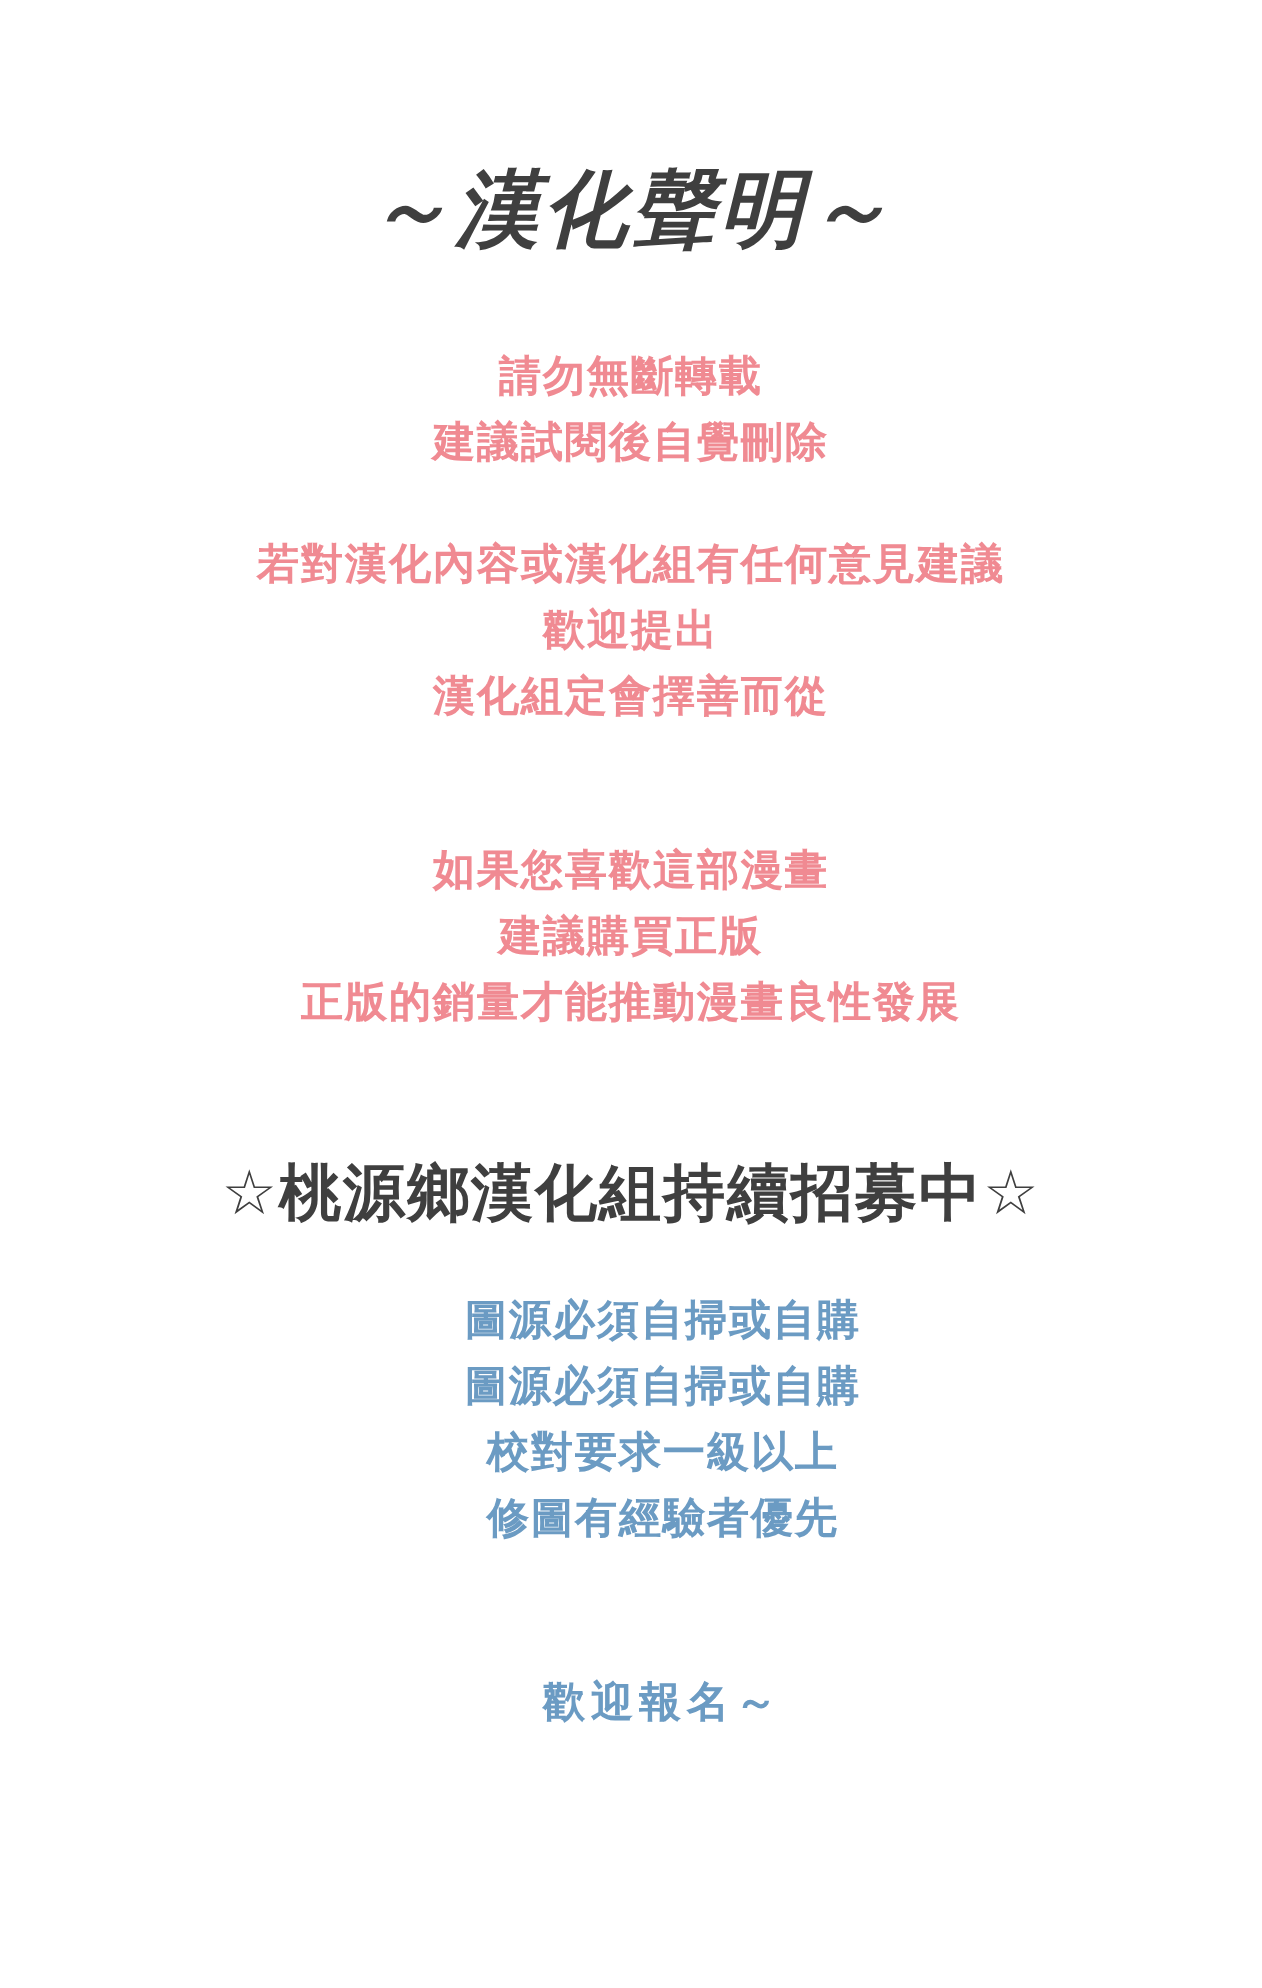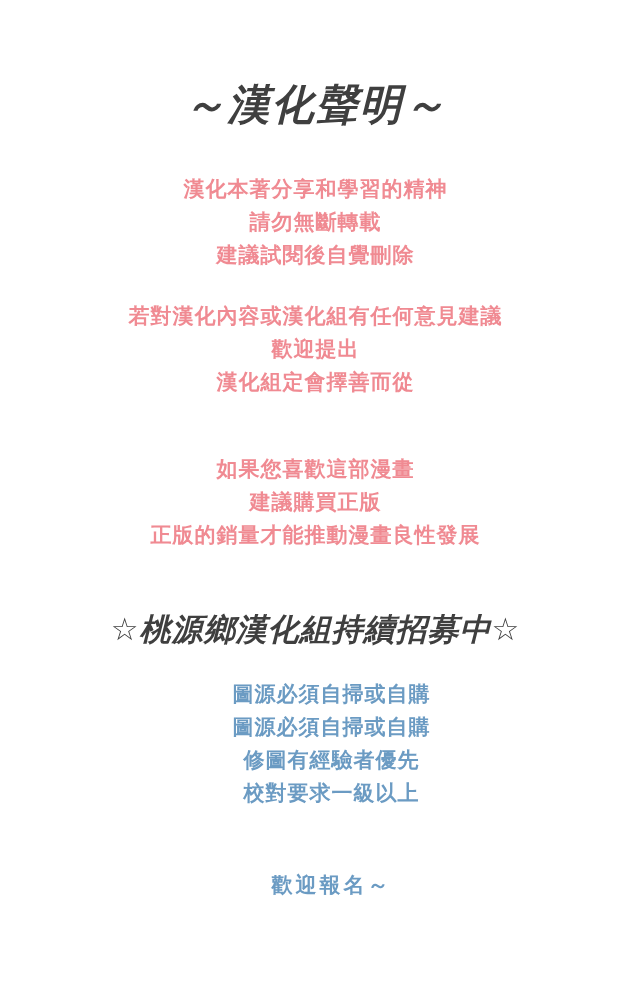--- a/index.html
+++ b/index.html
@@ -54,35 +54,33 @@
   .block-1 { margin-top: 44px; }
   .block-2 { margin-top: 28px; }
   .block-3 { margin-top: 54px; }
   .recruit-title {
     margin-top: 58px;
     font-size: 31px;
     font-weight: bold;
     color: #3f3f3f;
     letter-spacing: 1px;
     text-align: right;
-    font-style: italic;
   }
   .block-4 { margin-top: 26px; }
   .block-5 { margin-top: 26px; }
   .block-5 .line { letter-spacing: 3px; margin-top: 33px; }
 </style>
 </head>
 <body>
 
 <div class="page">
 
   <div class="title">～漢化聲明～</div>
 
   <div class="block pink block-1">
-    <div class="line">漢化本著分享和學習的精神</div>
     <div class="line">請勿無斷轉載</div>
     <div class="line">建議試閱後自覺刪除</div>
   </div>
 
   <div class="block pink block-2">
     <div class="line">若對漢化內容或漢化組有任何意見建議</div>
     <div class="line">歡迎提出</div>
     <div class="line">漢化組定會擇善而從</div>
   </div>
 
@@ -90,21 +88,21 @@
     <div class="line">如果您喜歡這部漫畫</div>
     <div class="line">建議購買正版</div>
     <div class="line">正版的銷量才能推動漫畫良性發展</div>
   </div>
 
   <div class="recruit-title">☆桃源鄉漢化組持續招募中☆</div>
 
   <div class="block blue block-4">
     <div class="line">圖源必須自掃或自購</div>
     <div class="line">圖源必須自掃或自購</div>
+    <div class="line">校對要求一級以上</div>
     <div class="line">修圖有經驗者優先</div>
-    <div class="line">校對要求一級以上</div>
   </div>
 
   <div class="block blue block-5">
     <div class="line">歡迎報名～</div>
   </div>
 
 </div>
 
 </body></html>

